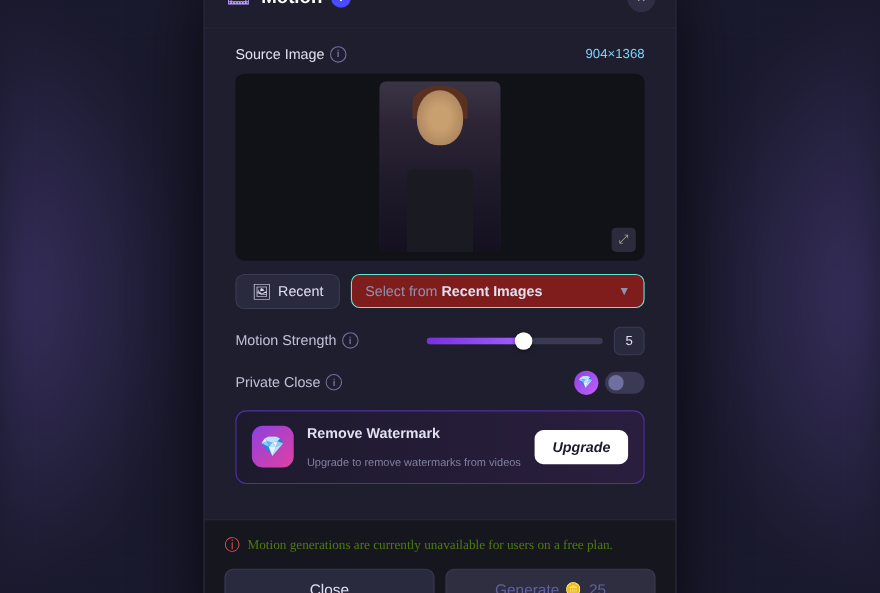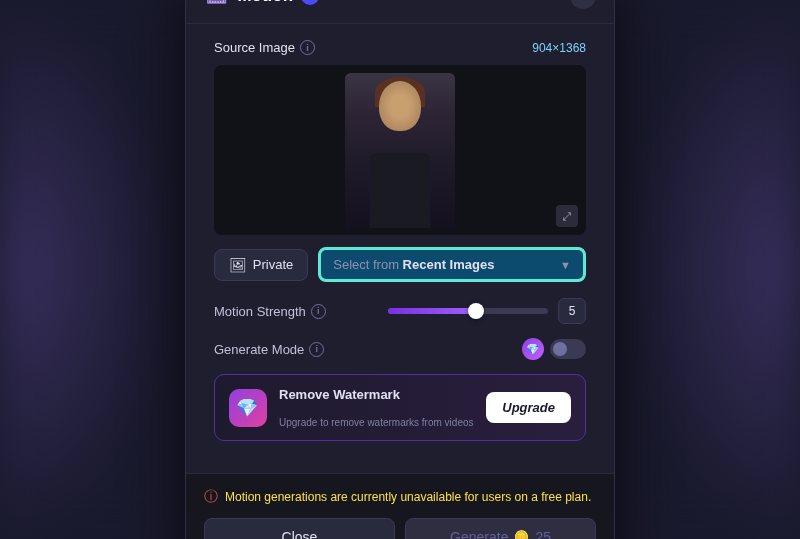--- a/index.html
+++ b/index.html
@@ -218,22 +218,22 @@
       border-radius: 8px;
       font-size: 13px;
       cursor: pointer;
       white-space: nowrap;
     }
     .replace-btn .img-icon {
       font-size: 14px;
     }
     .recent-images-select {
       flex: 1;
-      background: #0c4a6e;
-      border: 3px solid #5eead4;
+      background: #7f1d1d;
+      border: 1px solid #5eead4;
       border-radius: 8px;
       padding: 7px 12px;
       color: #e0e0f0;
       font-size: 13px;
       display: flex;
       align-items: center;
       justify-content: space-between;
       cursor: pointer;
     }
     .recent-text {
@@ -391,22 +391,23 @@
       align-items: center;
       gap: 7px;
       margin-bottom: 12px;
     }
     .notice-icon {
       color: #e05050;
       font-size: 14px;
       flex-shrink: 0;
     }
     .notice-text {
-      color: #fde047;
+      color: #4d7c0f;
       font-size: 12px;
+      font-family: Liberation Serif, serif;
     }
     .footer-buttons {
       display: flex;
       gap: 10px;
     }
     .close-footer-btn {
       flex: 1;
       background: #2a2a3e;
       border: 1px solid #3a3a54;
       color: #e0e0f0;
@@ -470,21 +471,21 @@
           <div class="person-head"></div>
           <div class="person-body"></div>
         </div>
       </div>
       <div class="expand-btn">⤢</div>
     </div>
 
     <div class="replace-row">
       <button class="replace-btn">
         <span class="img-icon">🖼</span>
-        <span>Private</span>
+        <span>Recent</span>
       </button>
       <div class="recent-images-select">
         <span class="recent-text">
           Select from <strong>Recent Images</strong>
         </span>
         <span class="chevron-down">▼</span>
       </div>
     </div>
 
     <div class="setting-row">
@@ -496,21 +497,21 @@
         <div class="slider-track">
           <div class="slider-fill"></div>
           <div class="slider-thumb"></div>
         </div>
         <div class="slider-value">5</div>
       </div>
     </div>
 
     <div class="setting-row">
       <div class="setting-label">
-        <span>Generate Mode</span>
+        <span>Private Close</span>
         <div class="info-icon">i</div>
       </div>
       <div class="toggle-container">
         <div class="private-badge">💎</div>
         <div class="toggle">
           <div class="toggle-knob"></div>
         </div>
       </div>
     </div>
 

